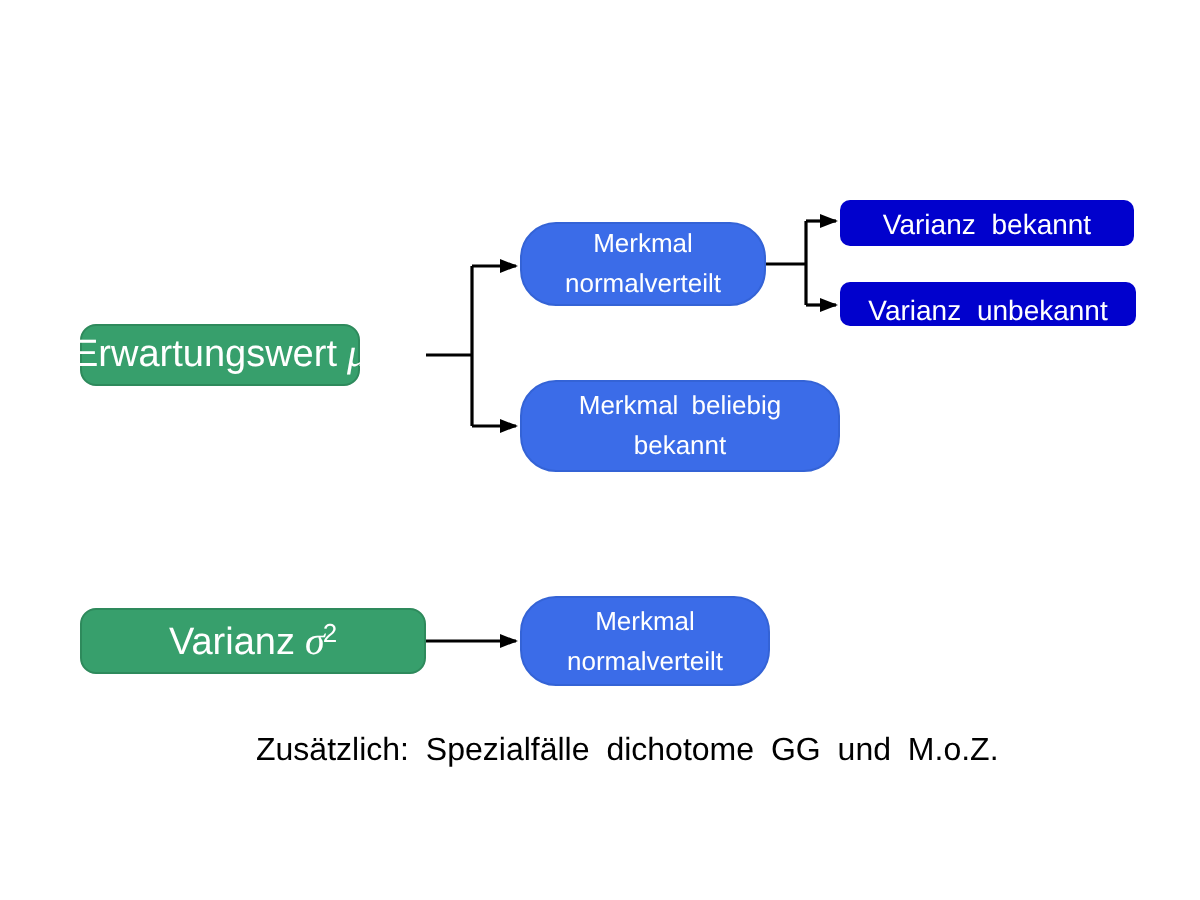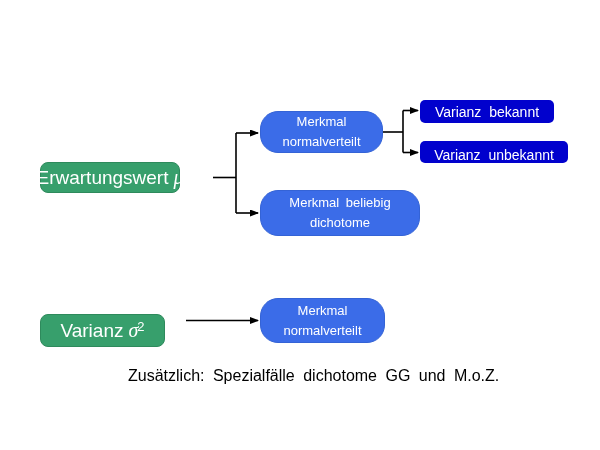--- a/index.html
+++ b/index.html
@@ -55,24 +55,24 @@
   .sym sup {
     font-size: 13px;
     font-style: normal;
     font-family: "Liberation Sans", sans-serif;
     vertical-align: 6px;
     margin-left: -1px;
   }
   
   #n-erwartung   { left: 40px;  top: 162px; width: 140px; height: 31px; }
   #n-merk-top    { left: 260px; top: 111px; width: 123px; height: 42px; }
-  #n-var-bek     { left: 420px; top: 100px; width: 134px; height: 23px; }
+  #n-var-bek     { left: 420px; top: 100px; width: 147px; height: 23px; }
   #n-var-unbek   { left: 420px; top: 141px; width: 148px; height: 22px; align-items: flex-end; }
   #n-merk-bel    { left: 260px; top: 190px; width: 160px; height: 46px; }
-  #n-varianz     { left: 40px;  top: 314px; width: 125px; height: 33px; text-align: center; }
+  #n-varianz     { left: 40px;  top: 304px; width: 173px; height: 33px; text-align: center; }
   #n-merk-bot    { left: 260px; top: 298px; width: 125px; height: 45px; }
   .caption {
     position: absolute;
     left: 80px;
     top: 366px;
     font-size: 16px;
     line-height: 20px;
     color: #000000;
     word-spacing: 4px;
     white-space: nowrap;
@@ -121,21 +121,21 @@
     <span>Varianz bekannt</span>
   </div>
 
   <div id="n-var-unbek" class="node navy">
     <span>Varianz unbekannt</span>
   </div>
 
   <div id="n-merk-bel" class="node blue two-line">
     <div>
       <span>Merkmal beliebig</span>
-      <span>dichotome</span>
+      <span>bekannt</span>
     </div>
   </div>
 
   <div id="n-varianz" class="node green">
     <span>
       <span>Varianz</span><span class="sym"><span>σ</span><sup>2</sup></span>
     </span>
   </div>
 
   <div id="n-merk-bot" class="node blue two-line">

